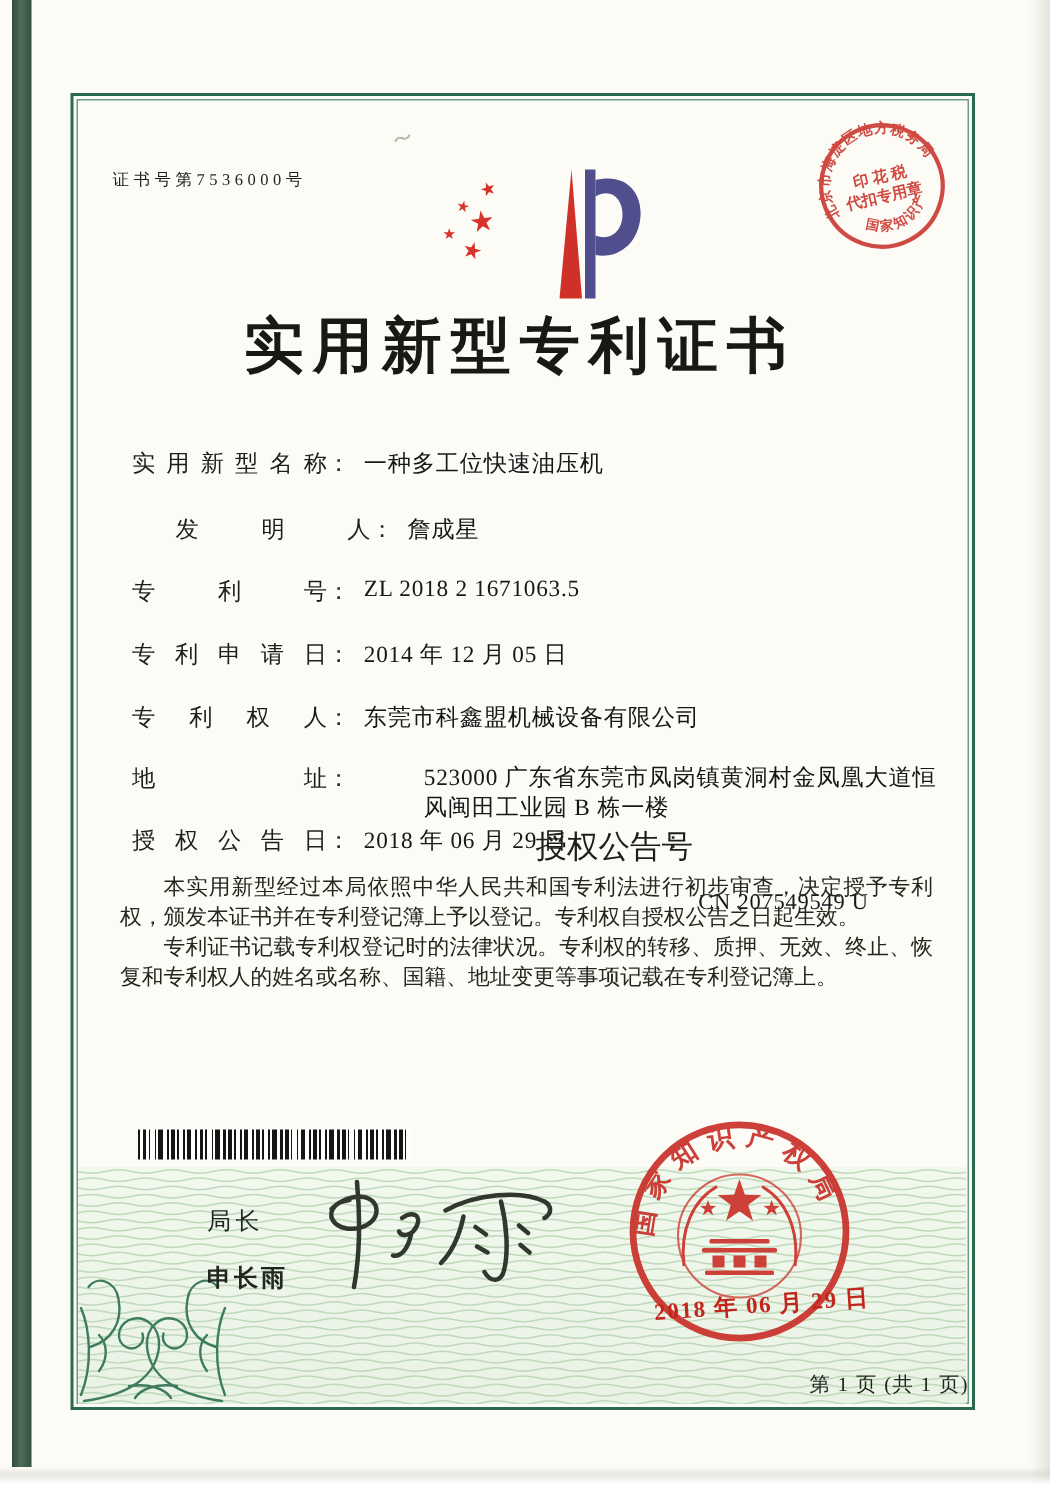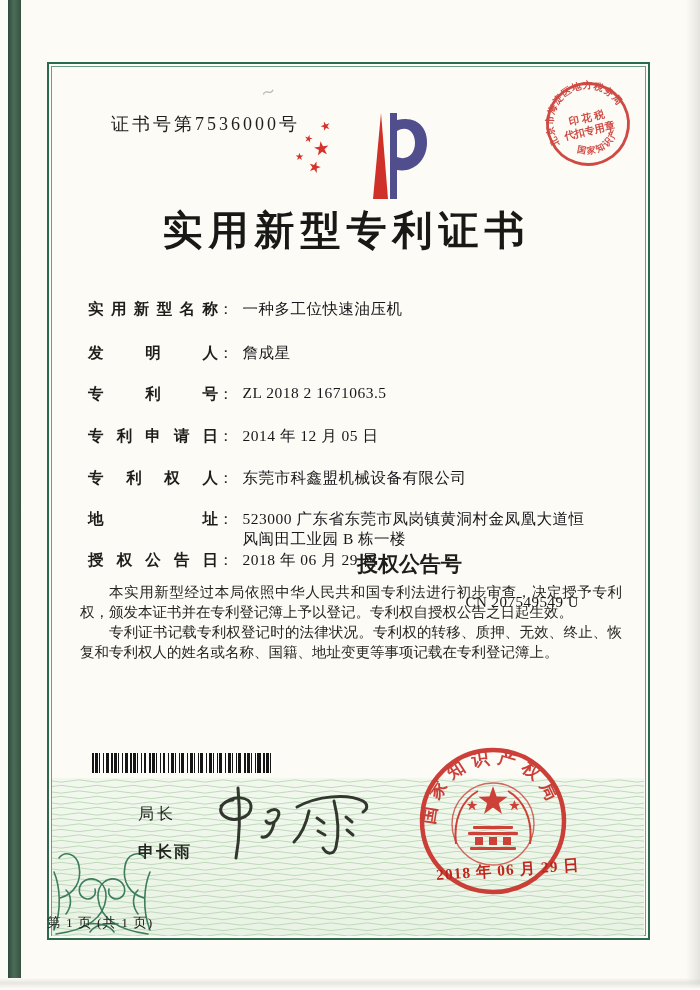--- a/index.html
+++ b/index.html
@@ -18,36 +18,36 @@
   .bottom-shade{left:0;bottom:0;width:700px;height:12px;
     background:linear-gradient(0deg,#ffffff,rgba(210,208,200,0.5) 60%,rgba(0,0,0,0));}
   .scan-artifact{left:262px;top:84px;color:#9aa08e;font-size:13px;transform:rotate(-20deg);opacity:.7;}
 
   
   .frame{left:47px;top:62px;width:599px;height:874px;
     border:2.5px solid #2a6a4f;}
   .frame-inner{position:absolute;left:2px;top:2px;right:2px;bottom:2px;
     border:1px solid #6a9d84;}
 
-  .cert-no{left:75px;top:112px;font-size:18px;letter-spacing:3px;color:#1e1e1c;margin-left:36px;}
+  .cert-no{left:75px;top:112px;font-size:11px;letter-spacing:3px;color:#1e1e1c;}
 
   
   .logo-svg{left:330px;top:110px;}
   .logo-star{color:#d5332c;line-height:1;font-family:"DejaVu Sans",sans-serif;}
 
   .title{left:47px;top:203px;width:599px;text-align:center;
     font-size:40px;font-weight:600;letter-spacing:6px;color:#181816;}
 
   
   .field-row{left:88px;font-size:15.5px;white-space:nowrap;}
   .flabel{display:inline-block;width:130px;text-align:justify;text-align-last:justify;
-    vertical-align:top;color:#1d1d1b;font-weight:bold;}
+    vertical-align:top;color:#1d1d1b;}
   .fcolon{display:inline-block;vertical-align:top;margin-right:9px;}
   .fvalue{display:inline-block;vertical-align:top;letter-spacing:.5px;color:#17171a;}
-  .addr .fvalue{white-space:normal;width:348px;line-height:20px;}
+  .addr .fvalue{white-space:normal;width:348px;line-height:20px;margin-left:40px;}
   .grant-group2{position:absolute;left:269px;top:0;white-space:nowrap;}
   .grant-group2 .flabel{width:84px;font-size:21px;}
   .grant-group2 .fvalue{font-size:15px;margin-top:44px;}
 
   
   .body-text{left:80px;top:583px;width:542px;font-size:14.5px;line-height:20px;
     text-align:justify;color:#26261f;}
   .body-text p{margin:0;text-indent:2em;font-family:Liberation Mono, monospace;}
 
   
@@ -69,21 +69,21 @@
   .signer-name{left:138px;top:842px;font-family:"Liberation Sans","DejaVu Sans",sans-serif;
     font-size:16px;letter-spacing:2px;color:#22261f;font-weight:700;}
   .sig-svg{left:205px;top:776px;}
 
   
   .tax-stamp-svg{left:541px;top:77px;opacity:.88;}
   .office-seal-svg{left:416px;top:744px;opacity:.93;}
   .seal-date{left:436px;top:860px;font-size:15.5px;font-weight:600;color:#c2251d;
     letter-spacing:1px;transform:rotate(-4deg);white-space:nowrap;}
 
-  .footer{left:47px;top:914px;width:599px;text-align:left;font-size:13.5px;
+  .footer{left:47px;top:914px;width:599px;text-align:right;font-size:13.5px;
     letter-spacing:1px;color:#20241e;}
 </style>
 </head>
 <body>
 
 <div class="abs edge-strip"></div>
 <div class="abs right-shade"></div>
 <div class="abs scan-artifact">〜</div>
 
 <div class="abs frame">
@@ -121,21 +121,21 @@
       <text x="50" y="61" text-anchor="middle" fill="#c9322b" font-size="11" font-weight="700">代扣专用章</text>
     </g>
   </g>
 </svg>
 
 <div class="abs title">实用新型专利证书</div>
 
 <div class="abs field-row" style="top:299px;">
   <span class="flabel">实用新型名称</span><span class="fcolon">：</span><span class="fvalue">一种多工位快速油压机</span>
 </div>
-<div class="abs field-row" style="top:343px;">
+<div class="abs field-row" style="top:343px;margin-left:29px;">
   <span class="flabel">发明人</span><span class="fcolon">：</span><span class="fvalue">詹成星</span>
 </div>
 <div class="abs field-row" style="top:384px;">
   <span class="flabel">专利号</span><span class="fcolon">：</span><span class="fvalue">ZL 2018 2 1671063.5</span>
 </div>
 <div class="abs field-row" style="top:426px;">
   <span class="flabel">专利申请日</span><span class="fcolon">：</span><span class="fvalue">2014 年 12 月 05 日</span>
 </div>
 <div class="abs field-row" style="top:468px;">
   <span class="flabel">专利权人</span><span class="fcolon">：</span><span class="fvalue">东莞市科鑫盟机械设备有限公司</span>

